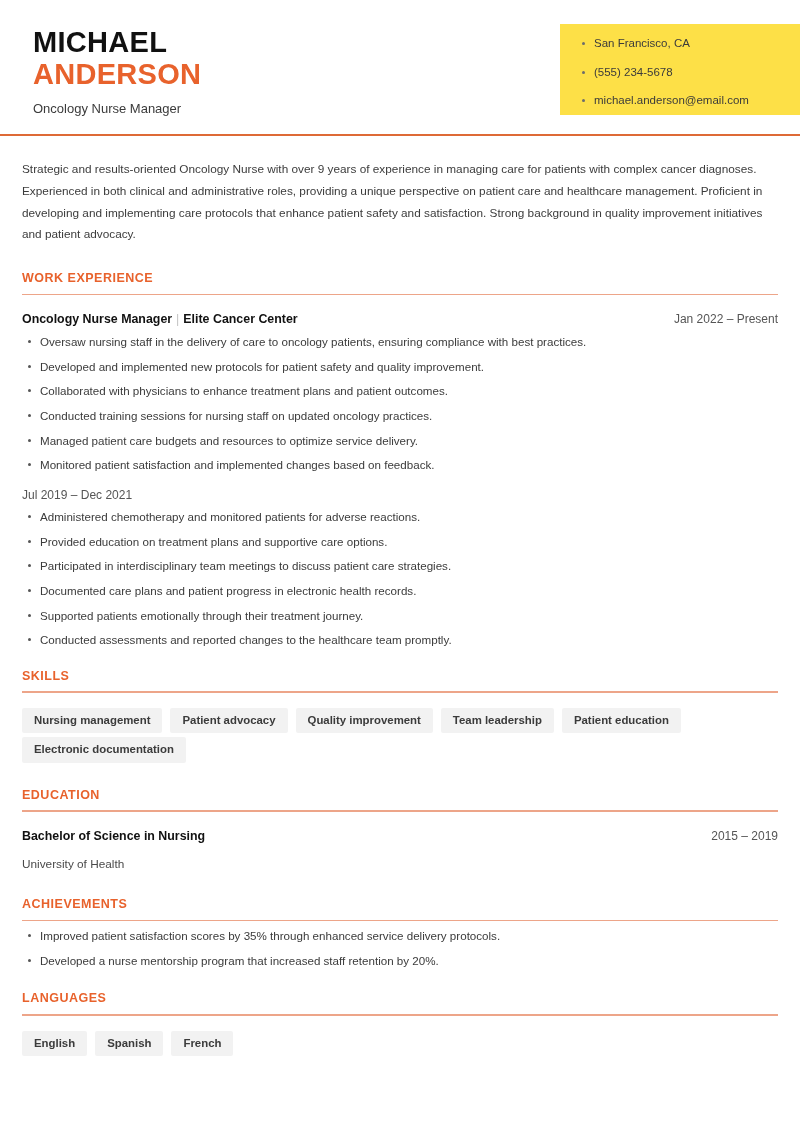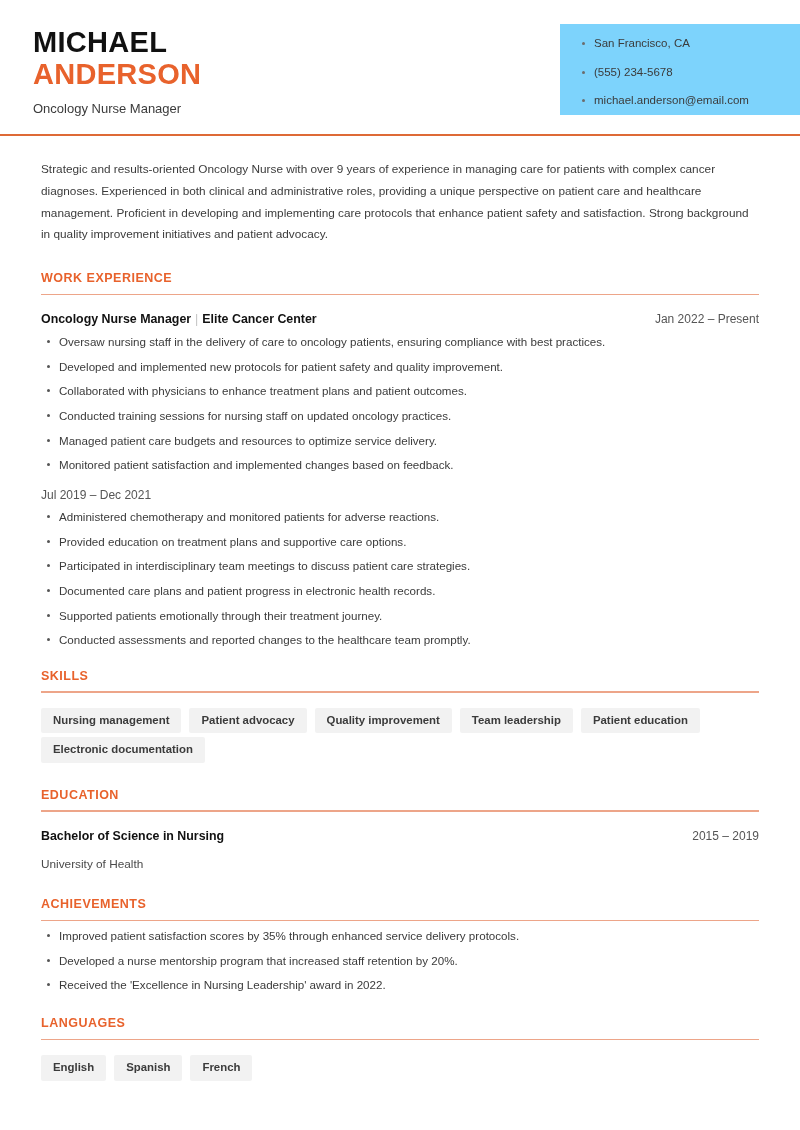--- a/index.html
+++ b/index.html
@@ -28,21 +28,21 @@
   .header {
     position: relative;
     height: 136px;
   }
   .contact-box {
     position: absolute;
     left: 560px;
     top: 24px;
     width: 240px;
     height: 91px;
-    background: #7dd3fc;
+    background: #fde047;
     padding: 14px 0 0 22px;
   }
   .contact-item {
     position: relative;
     font-size: 11.5px;
     color: #3b3b3b;
     line-height: 1;
     margin-bottom: 17px;
     padding-left: 12px;
     white-space: nowrap;
@@ -88,21 +88,21 @@
     position: absolute;
     left: 0;
     top: 134px;
     width: 800px;
     height: 2px;
     background: #de6a36;
   }
 
   
   .content {
-    padding: 0 41px;
+    padding: 0 22px;
   }
 
   .summary {
     margin-top: 23px;
     font-size: 11.8px;
     line-height: 1.85;
     color: #3b3b3b;
     text-align: left;
   }
 
@@ -290,21 +290,20 @@
         <div class="entry-sub">University of Health</div>
       </div>
     </div>
 
     <div class="section sec-ach">
       <div class="section-title">ACHIEVEMENTS</div>
       <div class="section-rule"></div>
       <ul class="bullets ach-list">
         <li>Improved patient satisfaction scores by 35% through enhanced service delivery protocols.</li>
         <li>Developed a nurse mentorship program that increased staff retention by 20%.</li>
-        <li>Received the 'Excellence in Nursing Leadership' award in 2022.</li>
       </ul>
     </div>
 
     <div class="section sec-lang">
       <div class="section-title">LANGUAGES</div>
       <div class="section-rule"></div>
       <div class="tags">
         <span class="tag">English</span>
         <span class="tag">Spanish</span>
         <span class="tag">French</span>

